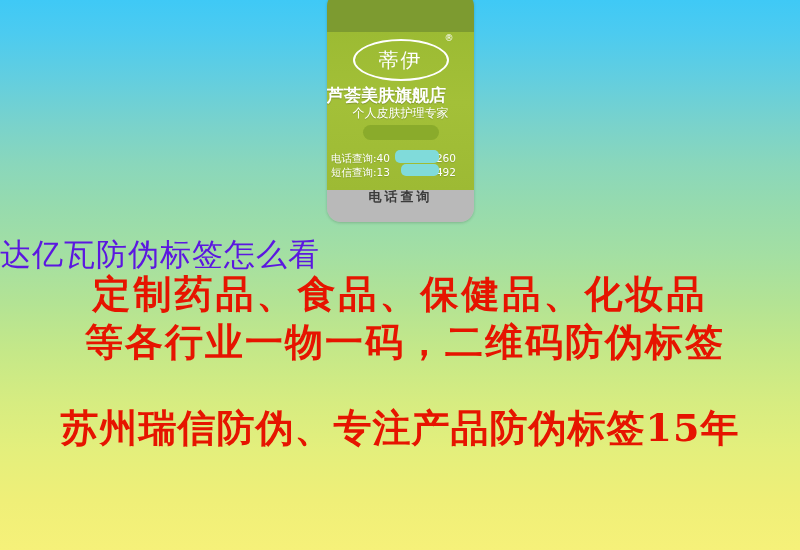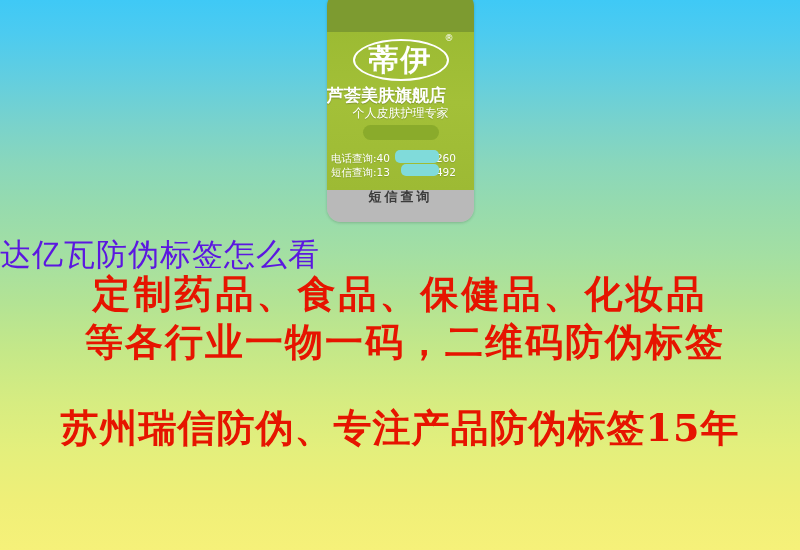--- a/index.html
+++ b/index.html
@@ -74,22 +74,22 @@
     height: 42px;
     border: 2px solid #ffffff;
     border-radius: 50% / 50%;
     box-sizing: border-box;
     display: flex;
     align-items: center;
     justify-content: center;
   }
   .logo-text {
     color: #ffffff;
-    font-size: 30px;
-    font-weight: bold;
+    font-size: 20px;
+    font-weight: normal;
     letter-spacing: 2px;
     line-height: 1;
     font-family: "DejaVu Sans", "Liberation Sans", sans-serif;
   }
   .reg-mark {
     position: absolute;
     left: 50%;
     top: 42px;
     margin-left: 44px;
     color: #ffffff;
@@ -244,21 +244,21 @@
     <div class="contact-line l1">
       <span>电话查询:40</span><span style="display:inline-block;width:46px;"></span><span>260</span>
     </div>
     <div class="contact-line l2">
       <span>短信查询:13</span><span style="display:inline-block;width:46px;"></span><span>492</span>
     </div>
 
     <div class="redaction" id="redaction-phone"></div>
     <div class="redaction" id="redaction-sms"></div>
 
-    <div class="cert-line1">短信查询</div>
+    <div class="cert-line1">电话查询</div>
   </div>
 
   <div id="headline-blue">达亿瓦防伪标签怎么看</div>
 
   <div class="red-line" id="red-line-1">定制药品、食品、保健品、化妆品</div>
   <div class="red-line" id="red-line-2">等各行业一物一码，二维码防伪标签</div>
   <div class="red-line" id="red-line-3">苏州瑞信防伪、专注产品防伪标签15年</div>
 
 </div>
 

